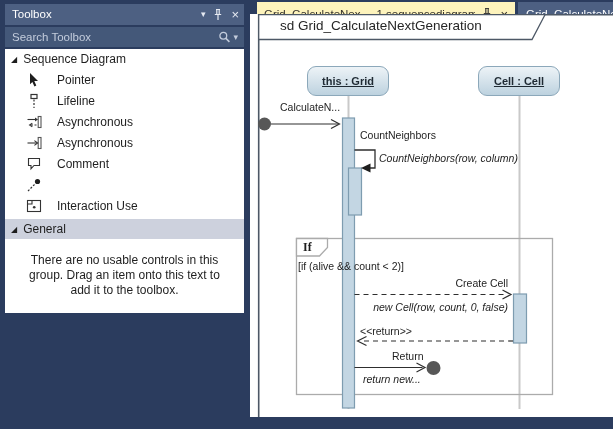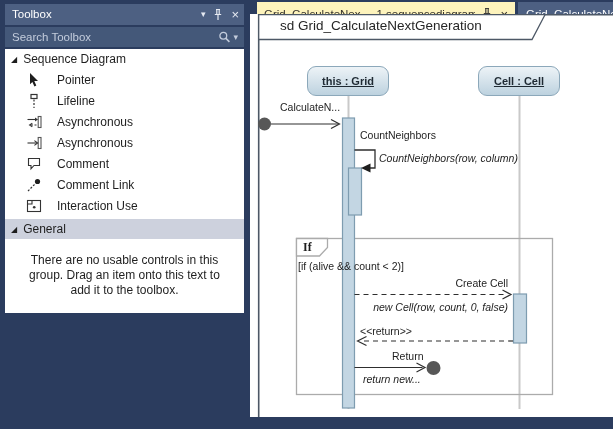--- a/index.html
+++ b/index.html
@@ -121,21 +121,20 @@
         <svg class="ic" viewBox="0 0 16 16">
           <path d="M2.5 2.5 H13.5 V9.5 H8 L5 12.8 V9.5 H2.5 Z" fill="none" stroke="#333" stroke-width="1.1"></path>
         </svg>
         <span>Comment</span>
       </div>
       <div class="tb-item">
         <svg class="ic" viewBox="0 0 16 16">
           <path d="M2 14 L9.5 6.5" stroke="#333" stroke-width="1.2" stroke-dasharray="2,1.6"></path>
           <circle cx="11.5" cy="4.5" r="2.6" fill="#1E1E1E"></circle>
         </svg>
-        <span>Comment Link</span>
       </div>
       <div class="tb-item">
         <svg class="ic" viewBox="0 0 16 16">
           <rect x="1.5" y="2.5" width="13" height="11" fill="none" stroke="#333" stroke-width="1.1"></rect>
           <path d="M1.5 6 H6 V2.5" fill="none" stroke="#333" stroke-width="1.1"></path>
           <circle cx="8.2" cy="9.2" r="1.3" fill="#333"></circle>
         </svg>
         <span>Interaction Use</span>
       </div>
 

